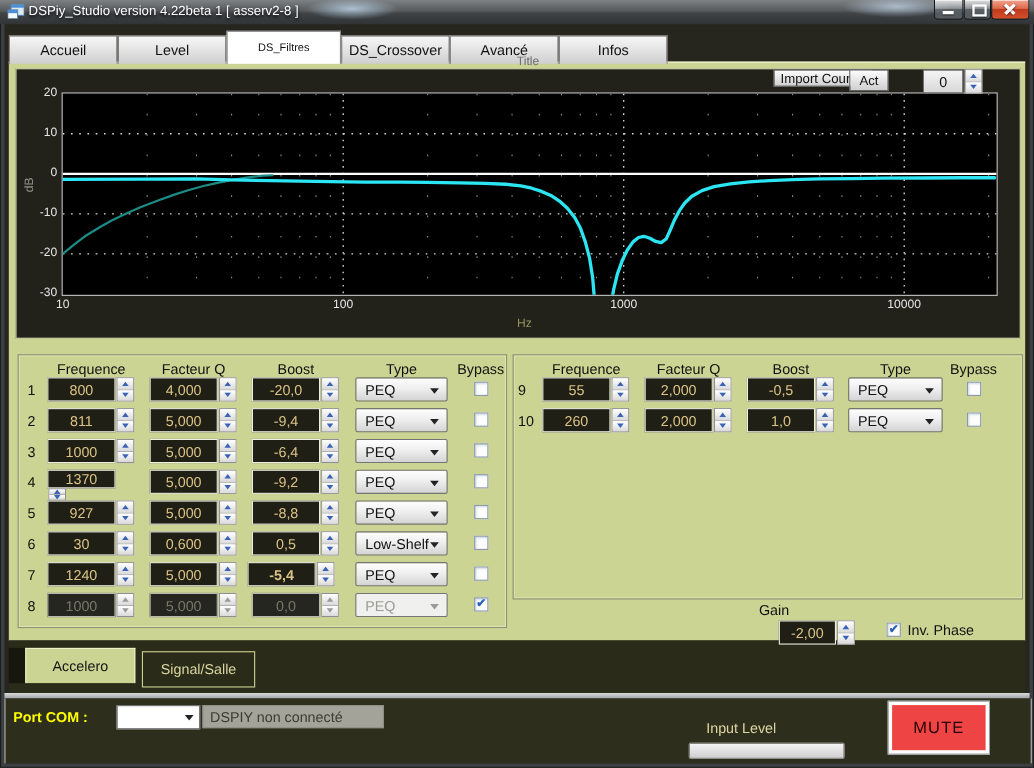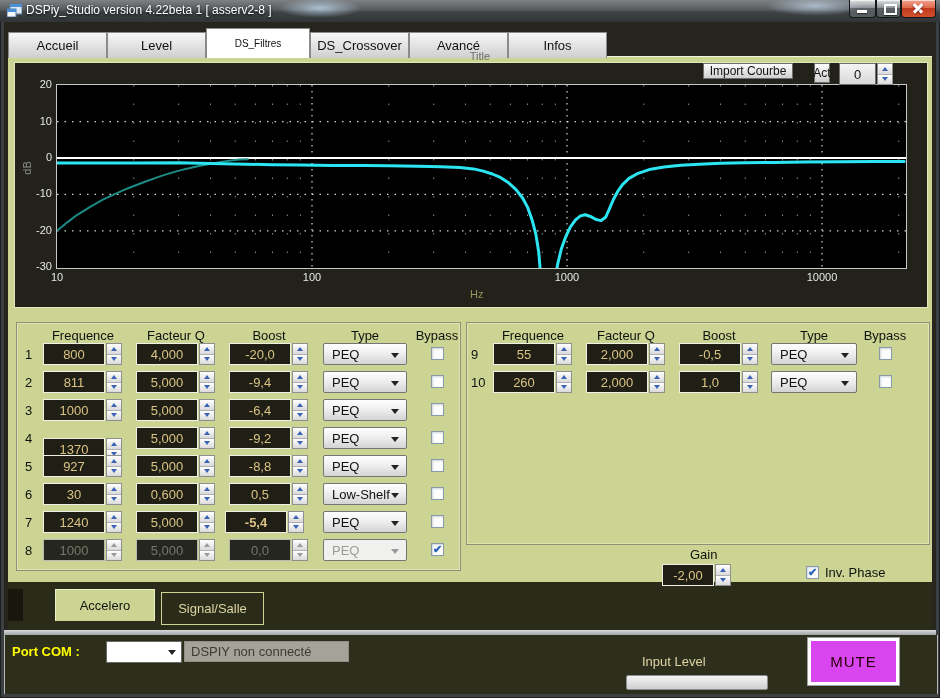--- a/index.html
+++ b/index.html
@@ -67,42 +67,42 @@
   #box-right{left:466px;top:322px;width:462px;height:221px;}
   .hdr{position:absolute;top:5px;transform:translateX(-50%);font-size:13px;color:#111;white-space:nowrap;}
   .frow{position:absolute;left:0;width:100%;height:28px;}
   .rnum{position:absolute;top:4px;font-size:13px;color:#111;}
   
   #gain-label{position:absolute;left:690px;top:547px;font-size:13px;color:#111;z-index:4;}
   #invphase-label{position:absolute;left:825px;top:565px;font-size:13px;color:#111;z-index:4;}
   
   #subtab-band{position:absolute;left:8px;top:582px;width:924px;height:48px;background:#2b2b1a;z-index:2;}
   #subtab-notch{position:absolute;left:8px;top:589px;width:15px;height:32px;background:#17170e;z-index:3;}
-  #bottom-tabs{position:absolute;left:23px;top:589px;display:flex;z-index:3;padding-left:32px;}
+  #bottom-tabs{position:absolute;left:23px;top:589px;display:flex;z-index:3;}
   .btab{box-sizing:border-box;width:100px;height:32px;display:flex;align-items:center;justify-content:center;font-size:13px;}
   .btab.active{background:#cbd492;color:#141414;border:1px solid #e9f2c4;border-bottom:none;}
   .btab.inactive{margin-left:6px;margin-top:3px;height:33px;width:103px;background:#2b2b1a;color:#d8d5a0;border:1px solid #cbd492;}
   #splitter{position:absolute;left:4px;top:630px;width:932px;height:5px;background:linear-gradient(#d8dadc,#9ea2a4);z-index:2;}
   
   #bottombar{position:absolute;left:4px;top:635px;width:932px;height:59px;background:#2e2e1d;
              border-left:1px solid #b8b8b8;border-right:1px solid #b8b8b8;z-index:2;}
   #portcom-label{position:absolute;left:12px;top:644px;font-size:13px;font-weight:bold;color:#ffff00;z-index:3;}
   #com-combo{position:absolute;left:106px;top:641px;width:74px;height:20px;background:#fff;border:1px solid #686868;z-index:3;}
   #com-combo .cval{position:absolute;left:4px;top:3px;font-size:12px;color:#111;}
   #com-combo .carr{position:absolute;right:5px;top:8px;width:0;height:0;border-left:4px solid transparent;border-right:4px solid transparent;border-top:5px solid #222;}
   .statusbox{position:absolute;box-sizing:border-box;background:#a3a39a;border:1px solid #8f8f87;color:#3c3c30;
              font-size:13px;display:flex;align-items:center;padding-left:6px;z-index:3;}
   #status-conn{left:184px;top:641px;width:165px;height:21px;}
   #status-port{left:103px;top:667px;width:246px;height:21px;}
   #inputlevel-label{position:absolute;left:642px;top:654px;font-size:13px;color:#ddd6a4;z-index:3;}
   #inputlevel-bar{position:absolute;left:626px;top:675px;width:140px;height:13px;border:1px solid #8e8e8e;border-radius:2px;
                   background:linear-gradient(#f4f4f4,#cfcfcf);z-index:3;}
   #mute-btn{position:absolute;left:807px;top:637px;width:93px;height:49px;box-sizing:border-box;background:#fff;
             border:1px solid #9aa0a4;padding:3px;z-index:3;}
-  #mute-inner{width:100%;height:100%;background:#d946ef;display:flex;align-items:center;justify-content:center;
+  #mute-inner{width:100%;height:100%;background:#ef4444;display:flex;align-items:center;justify-content:center;
               font-size:15px;letter-spacing:1px;color:#240000;}
 </style>
 </head>
 <body>
 
 <div id="win">
 
   <div id="titlebar">
     <svg id="app-icon" viewBox="0 0 15 13">
       <rect x="3" y="0" width="12" height="10" fill="#dfe9f2" stroke="#5a7fa6"></rect>
@@ -132,21 +132,21 @@
       <div class="tab">DS_Crossover</div>
       <div class="tab">Avancé</div>
       <div class="tab">Infos</div>
     </div>
 
   <div id="page"></div>
 
   <div id="chart-panel"></div>
   <div id="chart-title">Title</div>
   <div class="gbtn" id="btn-import" style="left:703px;top:63px;width:90px;height:16px;">Import Courbe</div>
-  <div class="gbtn" id="btn-act" style="left:814px;top:63px;width:16px;height:20px;">Act</div>
+  <div class="gbtn" id="btn-act" style="left:772px;top:63px;width:36px;height:20px;">Act</div>
   <div class="nspin light" style="left:839px;top:63px;">
     <div class="nval">0</div>
     <div class="spin">
       <div class="sb up">
           <i class="tri-up"></i>
         </div>
       <div class="sb">
           <i class="tri-dn"></i>
         </div>
     </div>
@@ -316,21 +316,21 @@
           </div>
         </div>
         <div class="dd" style="left: 306px; top: 0px; width: 84px;">
           <span>PEQ</span>
           <i class="dda"></i>
         </div>
         <div class="cb" style="left: 414px; top: 4px;"></div>
       </div>
       <div class="frow" style="top: 104px;">
         <div class="rnum" style="left: 8px;">4</div>
-        <div class="nspin" style="left: 26px; top: 11px;">
+        <div class="nspin" style="left: 26px; top: 0px; flex-direction: column;">
           <div class="nval">1370</div>
           <div class="spin">
             <div class="sb up">
               <i class="tri-up"></i>
             </div>
             <div class="sb">
               <i class="tri-dn"></i>
             </div>
           </div>
         </div>
@@ -611,21 +611,21 @@
         </div>
         <div class="dd" style="left: 304px; top: 0px; width: 86px;">
           <span>PEQ</span>
           <i class="dda"></i>
         </div>
         <div class="cb" style="left: 412px; top: 4px;"></div>
       </div>
     </div>
 
   <div id="gain-label">Gain</div>
-  <div class="nspin" id="gain-spinner" style="left:662px;top:564px;">
+  <div class="nspin" id="gain-spinner" style="left:708px;top:564px;">
     <div class="nval" style="width:52px;">-2,00</div>
     <div class="spin">
       <div class="sb up">
           <i class="tri-up"></i>
         </div>
       <div class="sb">
           <i class="tri-dn"></i>
         </div>
     </div>
   </div>

